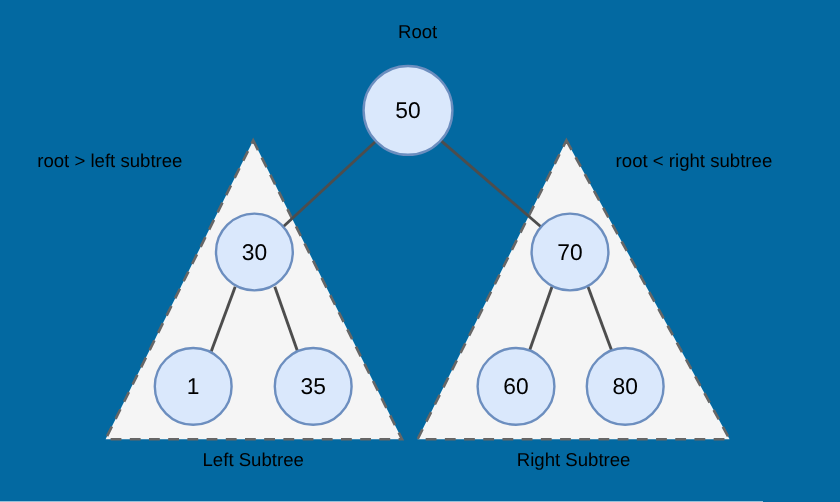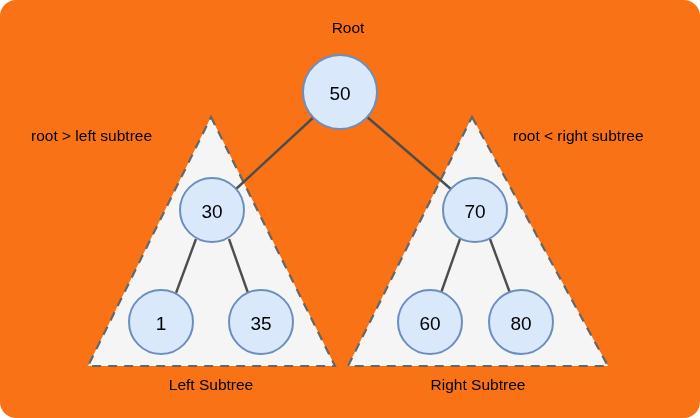--- a/index.html
+++ b/index.html
@@ -8,23 +8,22 @@
     padding: 0;
     background: #ffffff;
   }
   body {
     font-family: "Liberation Sans", sans-serif;
   }
   #canvas {
     position: relative;
     width: 700px;
     height: 418px;
-    background: #f97316;
+    background: #0369a1;
     overflow: hidden;
-    border-radius: 16px;
   }
   #diagram-svg {
     position: absolute;
     top: 0;
     left: 0;
     width: 700px;
     height: 418px;
     display: block;
   }
   .subtree-region {

